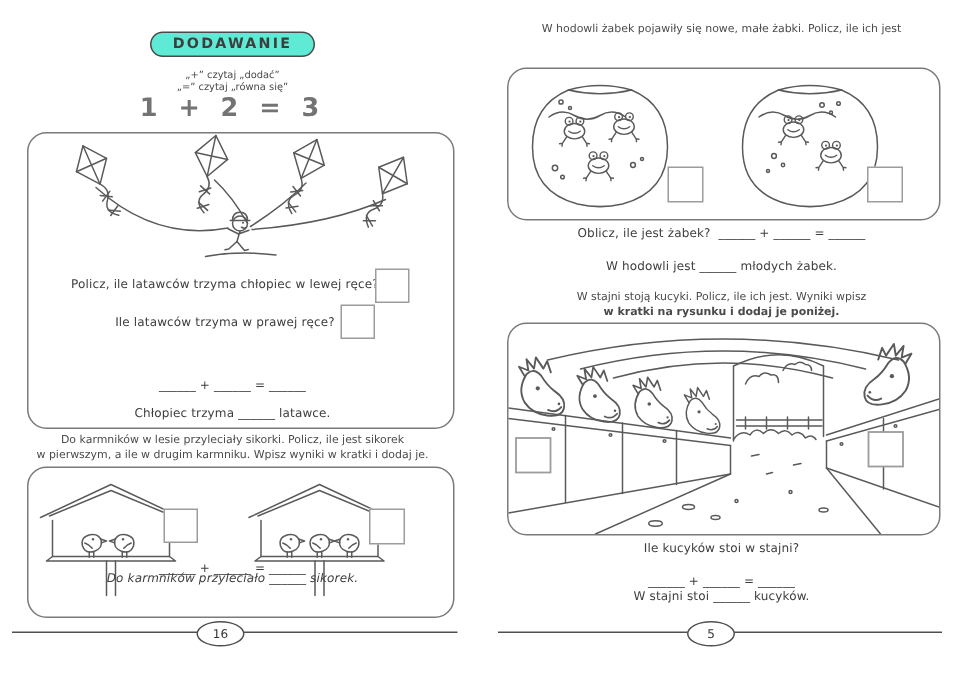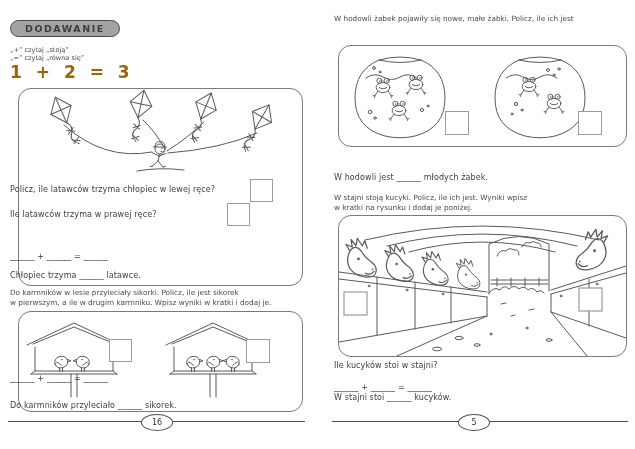--- a/index.html
+++ b/index.html
@@ -1,45 +1,45 @@
 <!DOCTYPE html>
 <html><head>
 <meta charset="utf-8">
 <style>
   html,body{margin:0;padding:0;background:#fff;}
   .sheet{position:relative;width:635px;height:449px;background:#fff;overflow:hidden;
          font-family:"DejaVu Sans",sans-serif;color:#3e3e3e;}
-  .ctext{position:absolute;text-align:left;}
+  .ctext{position:absolute;text-align:center;}
   .lcol{left:10px;width:290px;}
   .rcol{left:334px;width:294px;}
   .q{font-size:8px;letter-spacing:0.1px;}
   .small{font-size:7.3px;color:#4a4a4a;}
   .hint{font-size:6.6px;color:#4a4a4a;}
   .badge{display:inline-block;border:1.5px solid #4a4a4a;border-radius:9px;
-         padding:2px 14px;font-size:9.5px;font-weight:bold;letter-spacing:1.5px;background:#a3a3a3;}
-  .bigeq{font-size:17px;font-weight:bold;letter-spacing:4px;color:#a16207;}
+         padding:2px 14px;font-size:9.5px;font-weight:bold;letter-spacing:1.5px;background:#5eead4;}
+  .bigeq{font-size:17px;font-weight:bold;letter-spacing:4px;color:#737373;}
   .panel{position:absolute;border:1.3px solid #7a7a7a;border-radius:13px;background:#fff;}
   .abox{position:absolute;border:1.3px solid #9c9c9c;background:#fff;}
   .pageline{position:absolute;border-top:1px solid #4f4f4f;height:0;}
   .oval{position:absolute;width:30px;height:15px;border:1px solid #4f4f4f;border-radius:50%;
         background:#fff;font-size:8px;text-align:center;line-height:15px;color:#333;}
   svg{display:block;}
   svg .ln{stroke:#5a5a5a;stroke-width:1;fill:none;stroke-linecap:round;stroke-linejoin:round;}
   svg .fl{fill:#5a5a5a;stroke:none;}
   svg .gy{stroke:#9c9c9c;stroke-width:1.2;fill:#fff;}
 </style>
 </head>
 <body>
 
 <div class="sheet">
 
   <div class="ctext lcol" style="top:17px;">
     <span class="badge">DODAWANIE</span>
   </div>
-  <div class="ctext lcol hint" style="top:46px;">„+” czytaj „stoją”</div>
+  <div class="ctext lcol hint" style="top:46px;">„+” czytaj „dodać”</div>
   <div class="ctext lcol hint" style="top:54px;">„=” czytaj „równa się”</div>
   <div class="ctext lcol bigeq" style="top:62px;">1 + 2 = 3</div>
 
   <div class="panel" style="left:18px;top:88px;width:283px;height:196px;">
     <svg width="283" height="96" viewBox="0 0 283 96">
       <defs>
         <g id="kite">
           <polygon class="ln" points="0,-14 11,0 0,14 -11,0"></polygon>
           <path class="ln" d="M0,-14 L0,14 M-11,0 L11,0"></path>
           <path class="ln" d="M0,14 Q5,20 0,26 Q-5,32 3,38"></path>
@@ -104,24 +104,24 @@
         <use href="#feeder"></use>
         <use href="#bird" transform="translate(-20,8)"></use>
         <use href="#bird" transform="translate(0,8)"></use>
         <use href="#bird" transform="translate(20,8) scale(-1,1)"></use>
       </g>
     </svg>
   </div>
   <div class="abox" style="left:109px;top:339px;width:21px;height:21px;"></div>
   <div class="abox" style="left:246px;top:339px;width:22px;height:22px;"></div>
   <div class="ctext lcol q" style="top:374px;">______ + ______ = ______</div>
-  <div class="ctext lcol q" style="top:401px;">Do karmników przyleciało ______ sikorek.</div>
+  <div class="ctext lcol q" style="top:381px;font-style:italic;">Do karmników przyleciało ______ sikorek.</div>
 
   <div class="pageline" style="left:8px;top:421px;width:297px;"></div>
-  <div class="oval" style="left:141px;top:414px;">16</div>
+  <div class="oval" style="left:131px;top:414px;">16</div>
 
   <div class="ctext rcol small" style="top:14px;">W hodowli żabek pojawiły się nowe, małe żabki. Policz, ile ich jest</div>
 
   <div class="panel" style="left:338px;top:45px;width:287px;height:100px;">
     <svg width="287" height="100" viewBox="0 0 287 100">
       <defs>
         <g id="bowl">
           <path class="ln" d="M-21,-36 Q-45,-26 -45,2 Q-45,32 -15,40 Q0,43.5 15,40 Q45,32 45,2 Q45,-26 21,-36"></path>
           <path class="ln" d="M-21,-36 Q0,-42 21,-36"></path>
           <path class="ln" d="M-21,-36 Q0,-31 21,-36"></path>
@@ -158,24 +158,27 @@
         <circle class="ln" cx="19" cy="-27" r="1.2"></circle>
         <circle class="ln" cx="-24" cy="8" r="1.6"></circle>
           <circle class="ln" cx="-18" cy="14" r="1.1"></circle>
         <circle class="ln" cx="-28" cy="18" r="1"></circle>
       </g>
     </svg>
   </div>
   <div class="abox" style="left:445px;top:111px;width:22px;height:22px;"></div>
   <div class="abox" style="left:578px;top:111px;width:22px;height:22px;"></div>
 
+  <div class="ctext rcol q" style="top:151px;">
+    <span>Oblicz, ile jest żabek?</span>&nbsp;&nbsp;<span>______ + ______ = ______</span>
+  </div>
   <div class="ctext rcol q" style="top:173px;">W hodowli jest ______ młodych żabek.</div>
 
   <div class="ctext rcol small" style="top:193px;">W stajni stoją kucyki. Policz, ile ich jest. Wyniki wpisz</div>
-  <div class="ctext rcol small" style="top:203px;">w kratki na rysunku i dodaj je poniżej.</div>
+  <div class="ctext rcol small" style="top:203px;font-weight:bold;">w kratki na rysunku i dodaj je poniżej.</div>
 
   <div class="panel" style="left:338px;top:215px;width:287px;height:140px;">
     <svg width="287" height="140" viewBox="0 0 287 140">
       <defs>
         <g id="pony">
           <path class="ln" d="M-8,-10 Q-13,-2 -9,5 Q-5,11 3,12 Q11,13 12,8 Q13,3 7,-1 Q3,-4 0,-9 Q-4,-14 -8,-10 Z"></path>
           <path class="ln" d="M-9,-9 L-12,-14 L-7,-12 L-8,-18 L-4,-13 L-3,-19 L1,-13 L3,-17 L5,-11"></path>
           <circle class="fl" cx="-2" cy="-2.5" r="1.1"></circle>
           <circle class="fl" cx="9.3" cy="5.8" r="0.7"></circle>
           <path class="ln" d="M3.5,9 Q7.5,11 10.5,7.5"></path>

